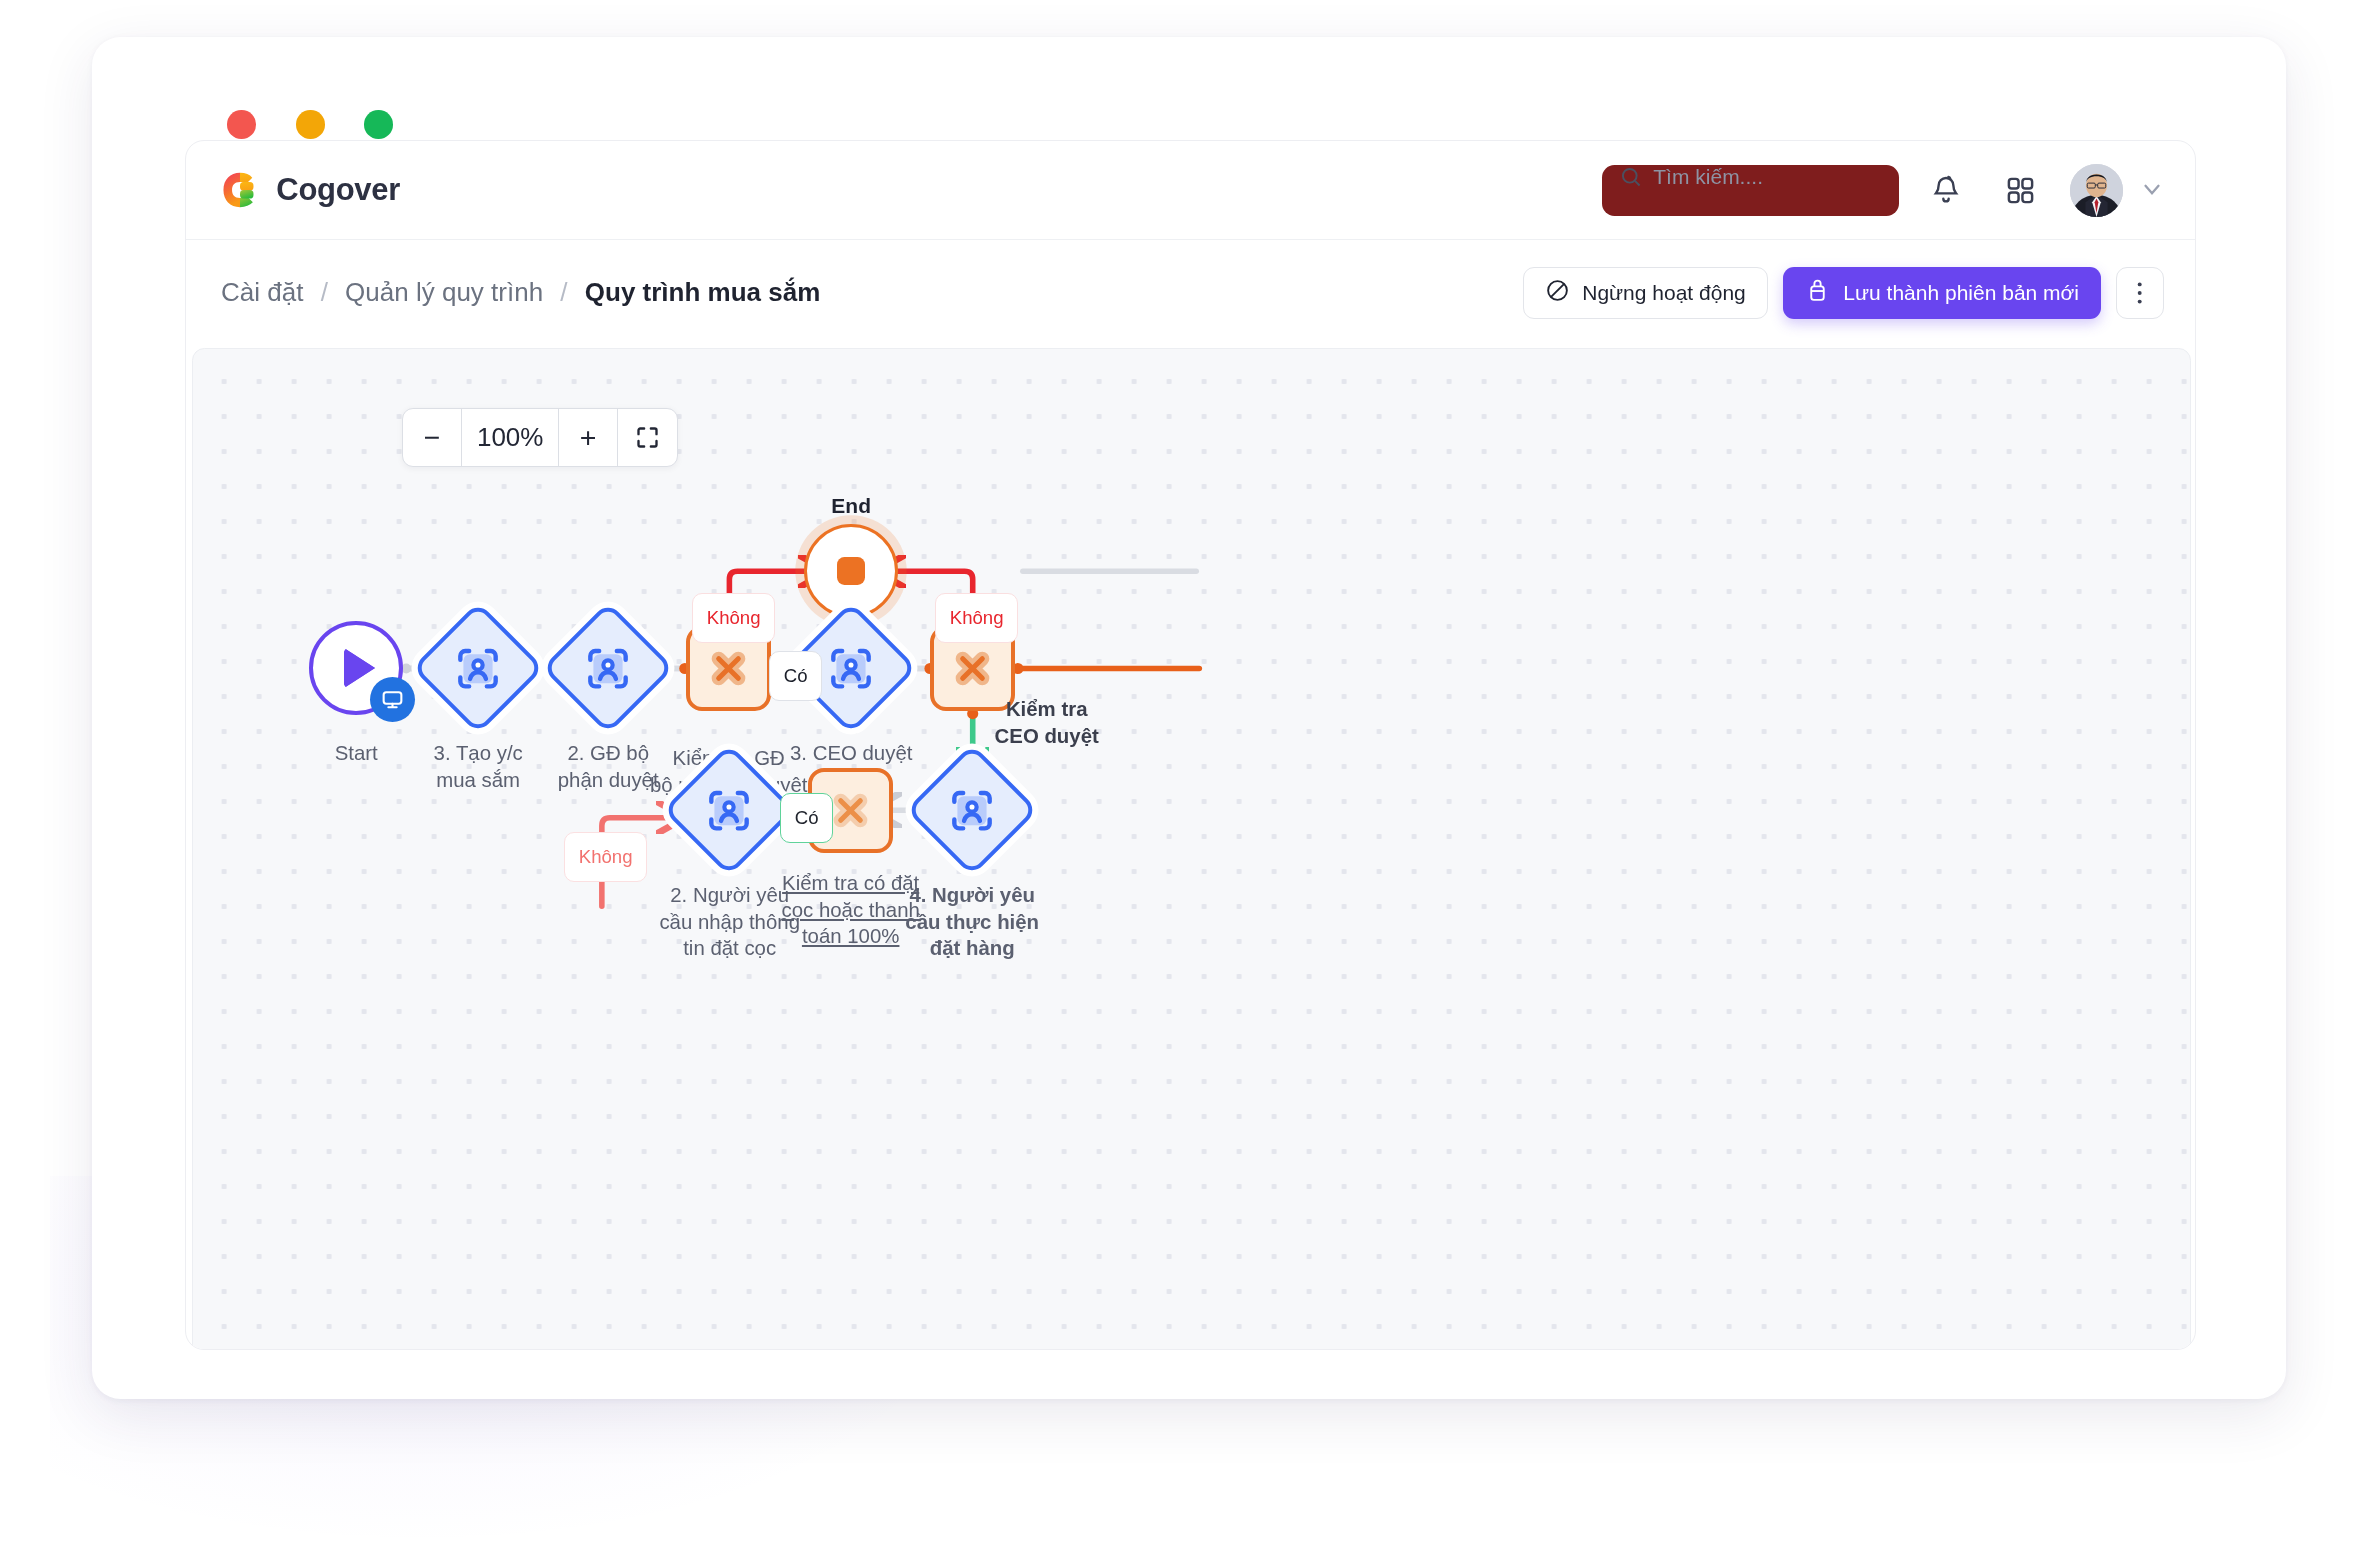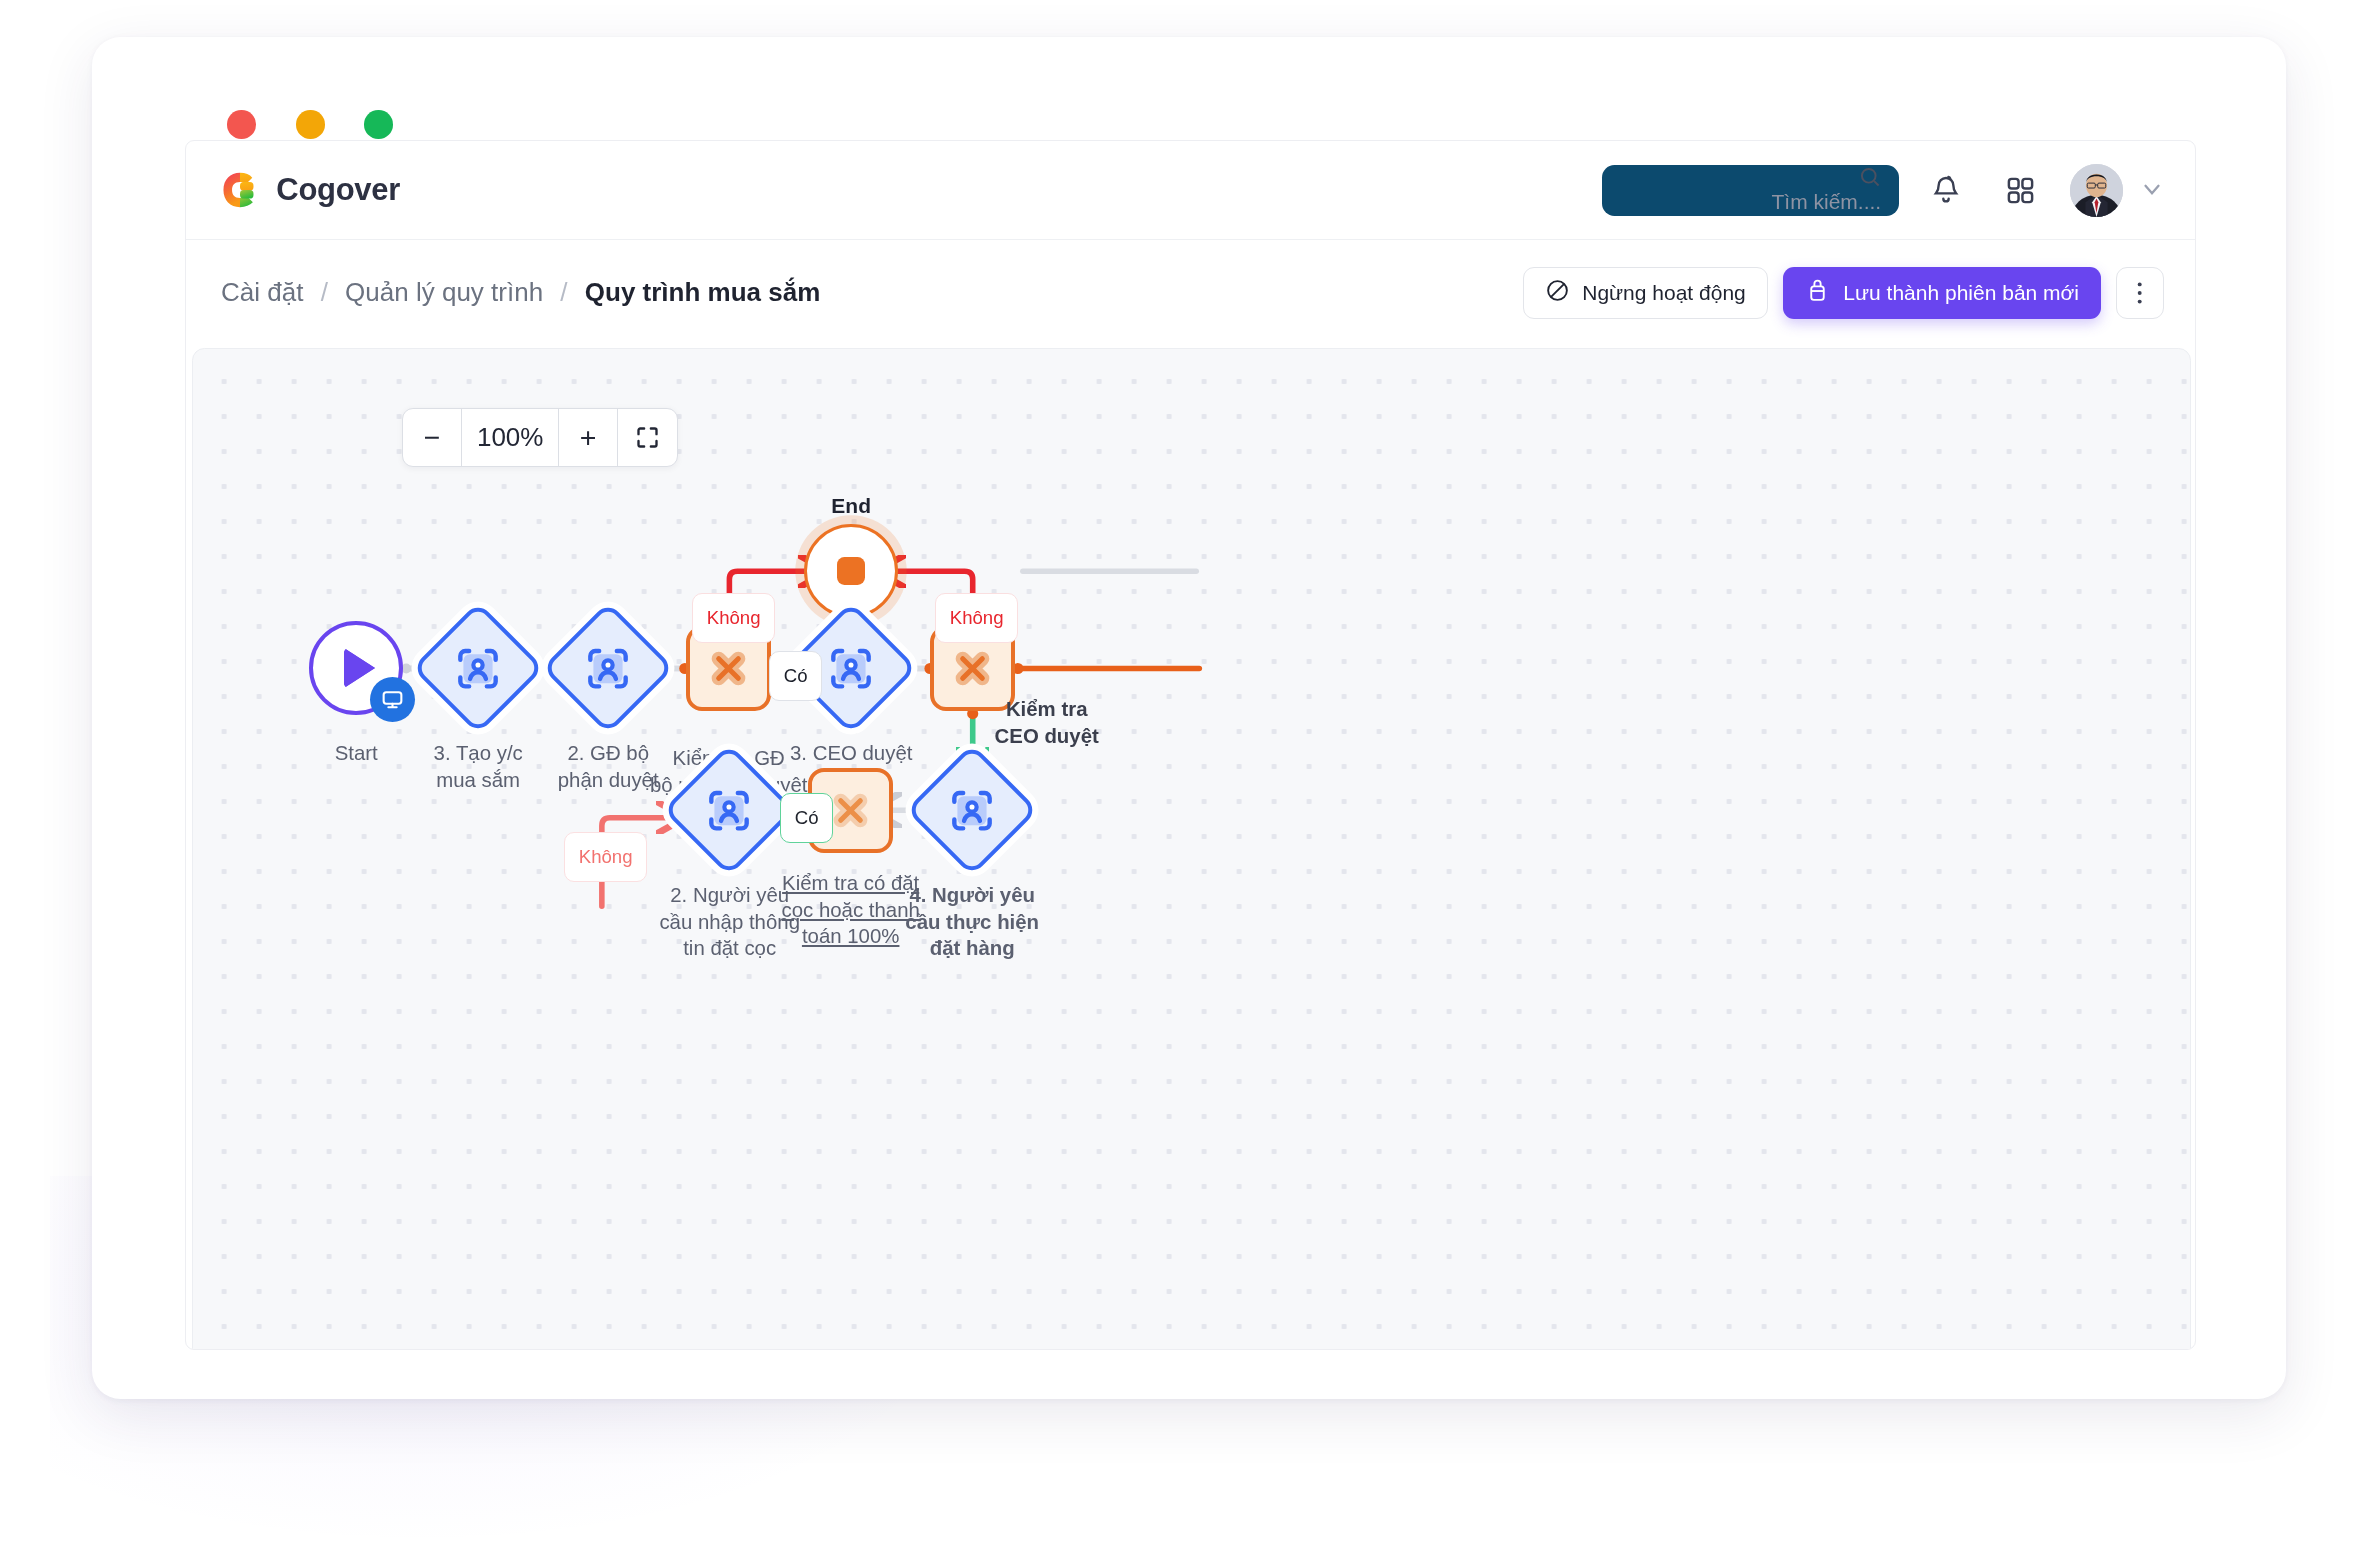--- a/index.html
+++ b/index.html
@@ -43,21 +43,21 @@
   .dot.amber { left: 204px; background: #f3a607; }
   .dot.green { left: 272px; background: #16b858; }
 
   
   #app {
     position: absolute;
     left: 93px; top: 103px;
     width: 2011px; height: 1210px;
     background: #ffffff;
     border: 1.2px solid #edeef2;
-    border-radius: 9px;
+    border-radius: 19px;
     overflow: hidden;
   }
 
   
   #appHeader {
     position: relative;
     height: 99px;
     border-bottom: 1.2px solid #eef0f3;
     display: flex; align-items: center;
   }
@@ -66,22 +66,22 @@
   #brandName {
     margin-left: 17.3px;
     font-size: 31px; font-weight: bold; color: #2d3142; letter-spacing: -0.3px;
   }
   #headerRight {
     position: absolute; right: 30px; top: 0; height: 100%;
     display: flex; align-items: center; gap: 0;
   }
   #searchBox {
     width: 297px; height: 51px;
-    background: #0c4a6e; border-radius: 12.4px;
-    display: flex; align-items: flex-end; padding: 0 17.3px; flex-direction: column;
+    background: #7f1d1d; border-radius: 12.4px;
+    display: flex; align-items: flex-start; padding: 0 17.3px;
   }
   #searchBox .ph { font-size: 21px; color: #8e93a3; margin-left: 11px; }
   .hdrIcon {
     width: 53px; height: 53px; margin-left: 21px;
     display: flex; align-items: center; justify-content: center;
     color: #3a3f52;
   }
   #avatar {
     width: 53px; height: 53px; border-radius: 50%;
     margin-left: 23.5px; overflow: hidden; position: relative;

